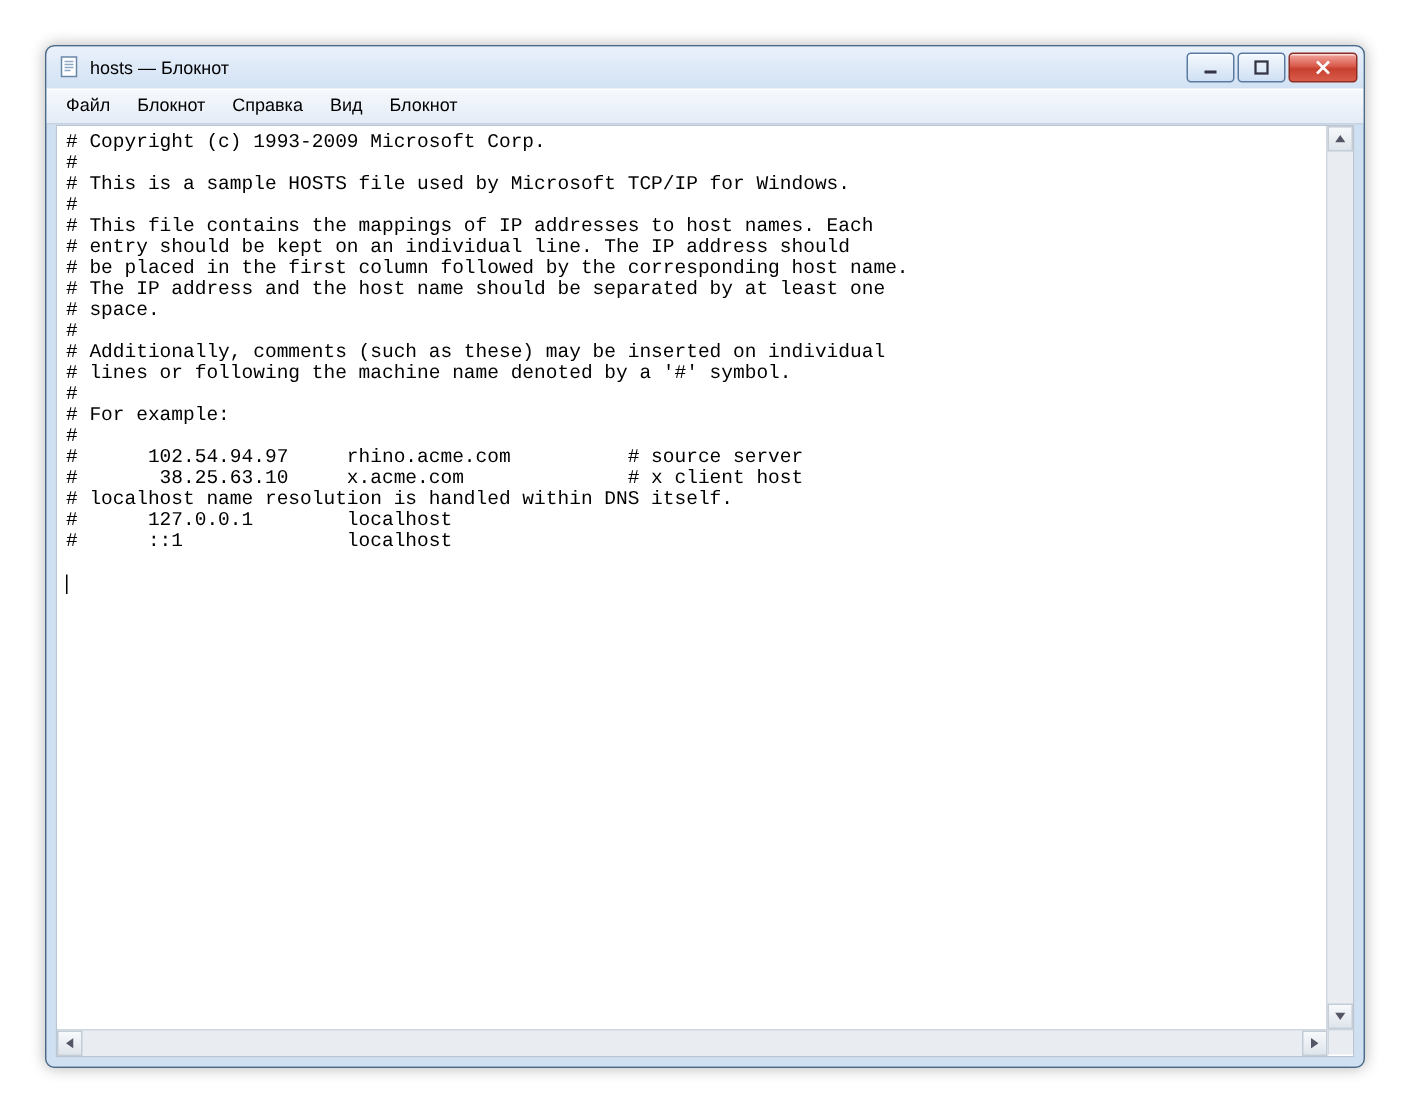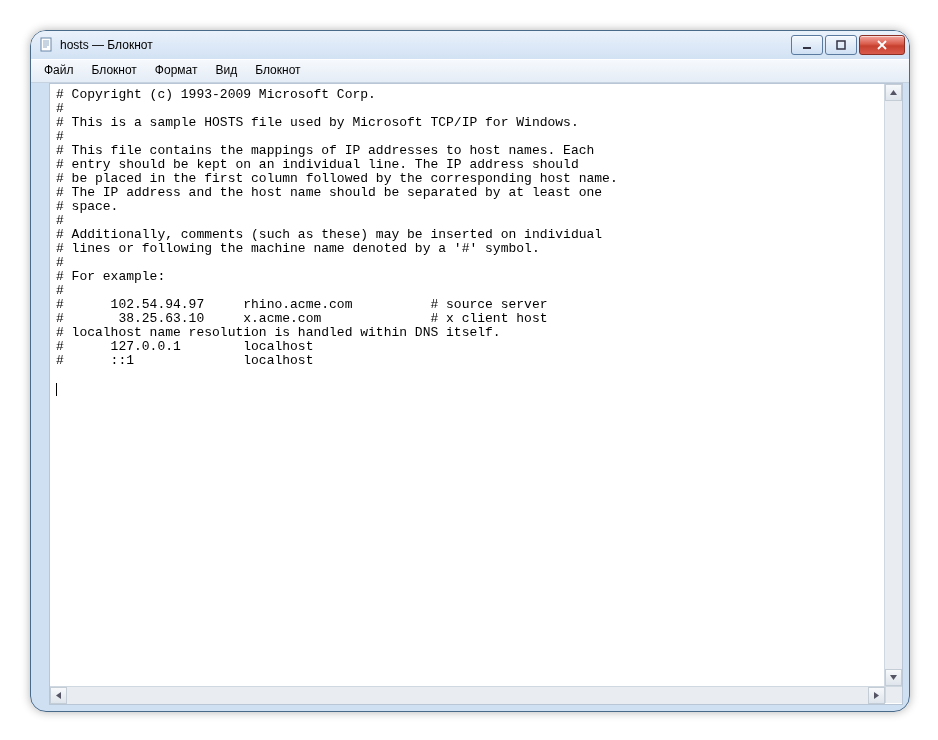--- a/index.html
+++ b/index.html
@@ -17,21 +17,21 @@
     position: relative;
     background: #fff;
   }
   .window {
     position: absolute;
     left: 30px;
     top: 30px;
     width: 878px;
     height: 680px;
     border: 1px solid #4a6a8a;
-    border-radius: 16px;
+    border-radius: 6px;
     box-shadow: 0 0 10px rgba(0,0,0,0.3);
     background: linear-gradient(to bottom, #dfe9f5 0, #cfe0f2 40px, #cfe0f2 100%);
     display: flex;
     flex-direction: column;
     overflow: hidden;
   }
   .titlebar {
     height: 28px;
     display: flex;
     align-items: center;
@@ -88,21 +88,21 @@
     font-size: 12px;
   }
   .menu-item {
     padding: 3px 9px 0 9px;
     color: #000;
     cursor: default;
   }
 
   .client-wrap {
     flex: 1;
-    margin: 0 6px 6px 18px;
+    margin: 0 6px 6px 6px;
     background: #fff;
     border: 1px solid #b9c6d6;
     display: flex;
     flex-direction: column;
     overflow: hidden;
   }
   .text-area-wrap {
     flex: 1;
     display: flex;
     overflow: hidden;
@@ -196,21 +196,21 @@
             <line x1="2" y1="1" x2="10" y2="9" stroke="#fff" stroke-width="1.8"></line>
             <line x1="10" y1="1" x2="2" y2="9" stroke="#fff" stroke-width="1.8"></line>
           </svg>
         </div>
       </div>
     </div>
 
     <div class="menubar">
       <div class="menu-item">Файл</div>
       <div class="menu-item">Блокнот</div>
-      <div class="menu-item">Формат</div>
+      <div class="menu-item">Справка</div>
       <div class="menu-item">Вид</div>
       <div class="menu-item">Блокнот</div>
     </div>
 
     <div class="client-wrap">
       <div class="text-area-wrap">
         <div class="text-area"><span># Copyright (c) 1993-2009 Microsoft Corp.
 #
 # This is a sample HOSTS file used by Microsoft TCP/IP for Windows.
 #

